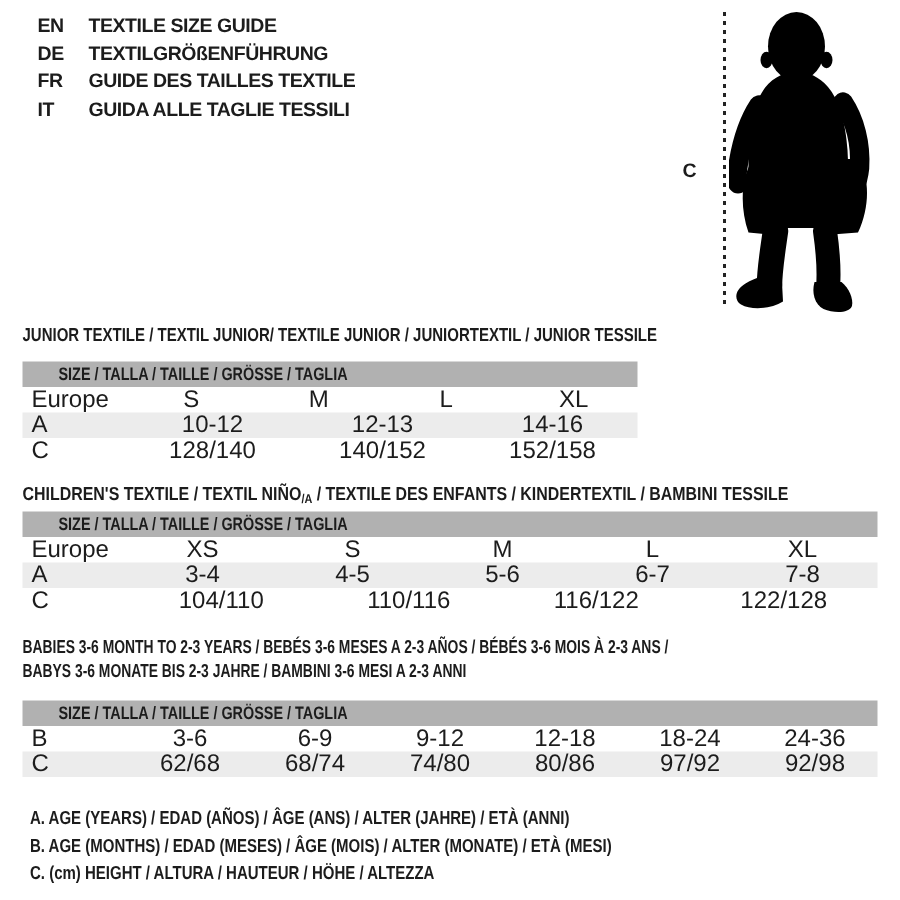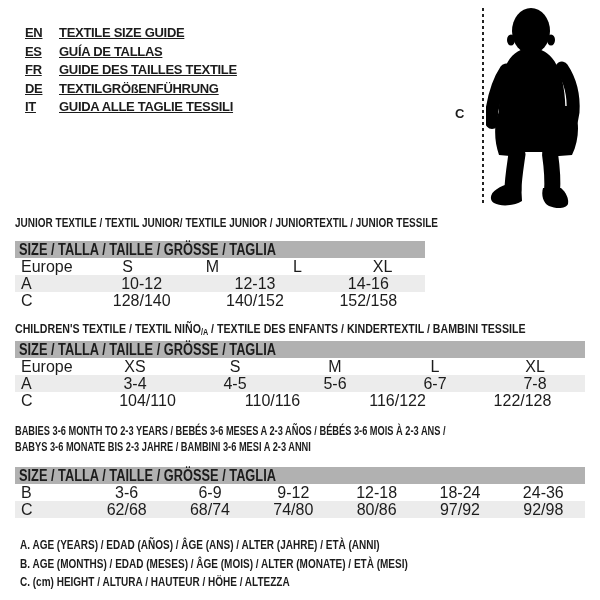--- a/index.html
+++ b/index.html
@@ -5,21 +5,21 @@
   html,body { margin:0; padding:0; }
   body {
     width:600px; height:600px; background:#ffffff;
     font-family:"Liberation Sans", sans-serif;
     color:var(--text, #1c1c1c);
     -webkit-font-smoothing:antialiased;
   }
   .canvas { position:relative; width:600px; height:600px; overflow:hidden; background:#fff; }
 
   
-  .lang-block { position:absolute; left:25px; top:24px;text-decoration:underline; }
+  .lang-block { position:absolute; left:25px; top:8px; }
   .lang-row { display:flex; height:18.5px; line-height:18.5px; font-weight:bold; font-size:13px; letter-spacing:-0.3px; }
   .lang-code { width:34px; flex:0 0 34px; }
   .lang-title { white-space:nowrap; }
 
   
   .measure-line {
     position:absolute; left:482px; top:8px; width:2px; height:198px;
     background:repeating-linear-gradient(to bottom, #222 0 3px, transparent 3px 6px);
   }
   .measure-label { position:absolute; left:455px; top:106px; font-size:13px; font-weight:bold; }
@@ -37,22 +37,22 @@
   #table-babies .tbl-title   { margin-bottom:12px; }
 
   .scaled { display:inline-block; transform-origin:left center; white-space:nowrap; }
   .sx74 { transform:scaleX(0.74); }
   .sx80 { transform:scaleX(0.80); }
   .sx85 { transform:scaleX(0.85); }
   .subscript { font-size:8.5px; vertical-align:-2px; }
 
   .tbl-head {
     background:var(--table-header-bg, #b1b1b1);
-    height:17px; line-height:17px; padding-left:4px;
-    font-weight:bold; font-size:16px;
+    height:17px; line-height:17px; padding-left:24px;
+    font-weight:bold; font-size:12px;
   }
   .trow { display:flex; height:17px; line-height:17px; font-size:16px; }
   .trow.alt { background:var(--row-alt-bg, #ececec); }
   .tcell-label { flex:0 0 64px; padding-left:6px; text-align:left; }
   .tcell { flex:1; text-align:center; }
 
   
   .legend { position:absolute; left:20px; top:536px; }
   .legend-line { height:18.5px; line-height:18.5px; font-weight:bold; font-size:12.5px; white-space:nowrap;text-decoration:underline; }
 </style>
@@ -60,30 +60,26 @@
 <body>
 
 <div class="canvas">
 
   <div class="lang-block">
     <div class="lang-row">
       <span class="lang-code">EN</span>
       <span class="lang-title">TEXTILE SIZE GUIDE</span>
     </div>
     <div class="lang-row">
-      <span class="lang-code">ES</span>
-      <span class="lang-title">GUÍA DE TALLAS</span>
+      <span class="lang-code">DE</span>
+      <span class="lang-title">TEXTILGRÖßENFÜHRUNG</span>
     </div>
     <div class="lang-row">
       <span class="lang-code">FR</span>
       <span class="lang-title">GUIDE DES TAILLES TEXTILE</span>
-    </div>
-    <div class="lang-row">
-      <span class="lang-code">DE</span>
-      <span class="lang-title">TEXTILGRÖßENFÜHRUNG</span>
     </div>
     <div class="lang-row">
       <span class="lang-code">IT</span>
       <span class="lang-title">GUIDA ALLE TAGLIE TESSILI</span>
     </div>
   </div>
 
   <div class="measure-line"></div>
   <div class="measure-label">C</div>
   <svg class="baby-svg" width="112" height="206" viewBox="0 0 112 206" aria-hidden="true">

